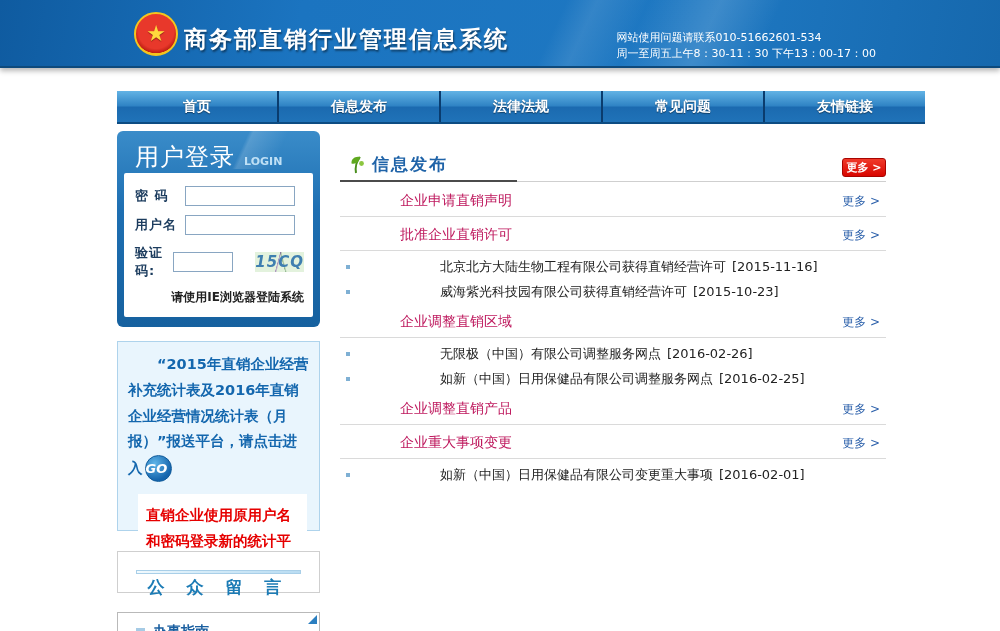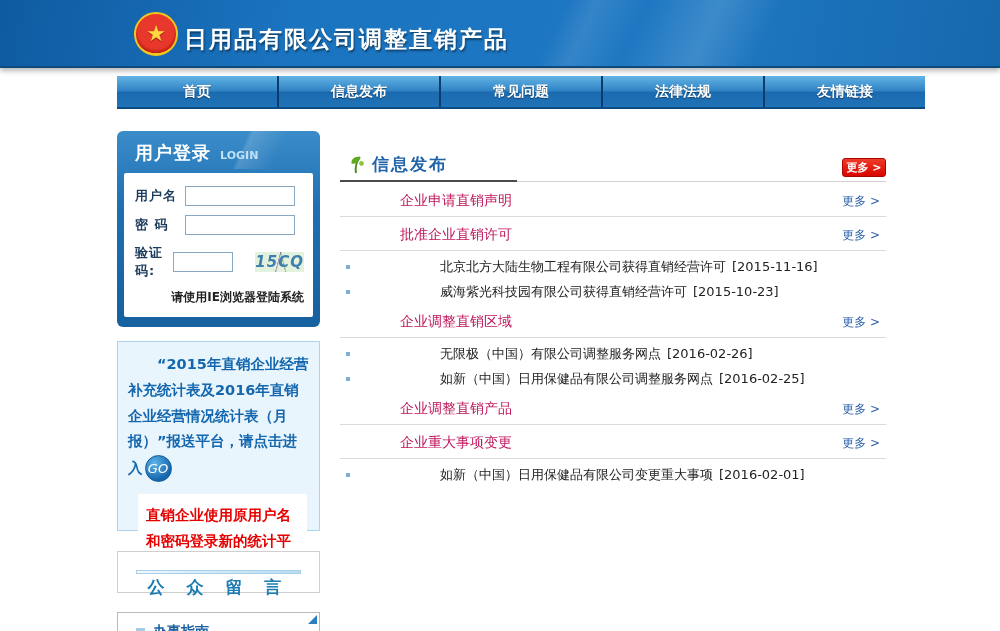--- a/index.html
+++ b/index.html
@@ -15,32 +15,32 @@
     border-bottom:2px solid #0e4a7c; box-shadow:0 3px 5px rgba(0,0,0,.28); }
   .emblem { position:absolute; left:134px; top:12px; width:44px; height:44px; border-radius:50%;
     background:radial-gradient(circle at 50% 42%, #e8382b 0 58%, #c01f14 72%, #f5c51d 74%, #d8a40f 100%);
     border:2px solid #f5c51d; display:flex; align-items:center; justify-content:center; }
   .emblem .star { color:#ffd83d; font-size:22px; line-height:1; text-shadow:0 1px 1px rgba(0,0,0,.4); }
   .site-title { position:absolute; left:184px; top:24px; color:#fff; font-size:23px; font-weight:bold;
     letter-spacing:2px; text-shadow:1px 2px 2px rgba(0,0,0,.45); }
   .banner-info { position:absolute; right:124px; top:30px; color:#fff; font-size:11px; line-height:16px; text-align:left; }
 
   
-  .nav { position:absolute; left:117px; top:76px; width:808px; height:33px; display:flex; gap:2px;
+  .nav { position:absolute; left:117px; top:91px; width:808px; height:33px; display:flex; gap:2px;
     background:#0a3c6e; border-bottom:2px solid #0d4c82; }
   .nav-item { flex:1; text-align:center; line-height:31px; color:#fff; font-size:14px; font-weight:bold;
     text-decoration:none; cursor:pointer; text-shadow:0 1px 1px rgba(0,0,0,.45);
     background:linear-gradient(#63b3e5 0%, #2f83c4 48%, #1b6ab0 52%, #2073b8 100%); }
 
   
   .login-box { position:absolute; left:117px; top:131px; width:203px; height:196px; border-radius:6px;
     background:linear-gradient(#3a8cc9,#1e6fb2 40%,#16619f); overflow:hidden; }
   .login-header { height:38px; padding:10px 0 0 18px;
     background:linear-gradient(115deg, rgba(255,255,255,0) 60%, rgba(255,255,255,.16) 62%, rgba(255,255,255,0) 78%); }
-  .login-title { color:#fff; font-size:18px; font-weight:bold; letter-spacing:1px; }
+  .login-title { color:#fff; font-size:24px; font-weight:normal; letter-spacing:1px; }
   .login-sub { color:#bfe0f5; font-size:11px; font-weight:bold; margin-left:4px; }
   .login-inner { margin:4px 7px 0 7px; background:#fff; border-radius:2px; padding:13px 9px 5px 11px; height:144px; }
   .frow { display:flex; align-items:center; margin-bottom:9px; }
   .frow label { width:50px; font-size:13px; font-weight:bold; color:#1c3c5e; letter-spacing:1px; }
   .frow input { width:110px; height:20px; border:1px solid #89a6c2; background:#fff; }
   .frow input.small { width:60px; }
   .captcha { display:inline-block; width:52px; height:20px; margin-left:22px; background:
       linear-gradient(105deg, transparent 46%, rgba(120,60,160,.55) 47%, transparent 50%),
       linear-gradient(75deg, transparent 55%, rgba(60,120,60,.5) 56%, transparent 59%),
       #e3f2dd;
@@ -50,21 +50,21 @@
     background:linear-gradient(#a8d85c,#79b92e 45%,#5ea31d); cursor:pointer; letter-spacing:4px; }
   .btn-cancel { width:64px; height:25px; margin-left:12px; border:1px solid #9a9a9a; border-radius:2px; color:#333;
     font-size:13px; background:linear-gradient(#fdfdfd,#dcdcdc); cursor:pointer; letter-spacing:4px; }
   .login-note { margin-top:5px; text-align:right; font-size:12px; font-weight:bold; color:#222; }
 
   .notice-box { position:absolute; left:117px; top:341px; width:203px; height:190px;
     background:#e9f5fd; border:1px solid #aed3ec; padding:10px 8px 0 10px; }
   .notice-text { color:#1467ae; font-size:14.5px; font-weight:bold; line-height:1.78; text-indent:2em; }
   .go-btn { display:inline-block; width:27px; height:27px; border-radius:50%; vertical-align:middle; margin-left:2px;
     background:radial-gradient(circle at 35% 30%, #5fb5e8, #1565ad 70%); border:1px solid #0f5a9a;
-    color:#fff; font-size:13px; font-weight:normal; font-style:italic; text-align:center; line-height:26px; cursor:pointer; text-indent:0; }
+    color:#fff; font-size:13px; font-weight:bold; font-style:italic; text-align:left; line-height:26px; cursor:pointer; text-indent:0; }
   .notice-warning { margin:12px 4px 0 10px; background:#fff; padding:9px 8px; color:#e60000; font-size:14.5px;
     font-weight:bold; line-height:1.75; }
 
   .public-msg { position:absolute; left:117px; top:551px; width:203px; height:42px; background:#fff;
     border:1px solid #cfcfcf; padding:18px; cursor:pointer; }
   .public-msg-inner { height:100%; border:1px solid #a9cfe8; text-align:center; line-height:32px;
     background:linear-gradient(135deg,#f2fafe 0%, #d8edf9 35%, #b9dcf2 100%);
     color:#1b7bb5; font-size:17px; font-weight:bold; letter-spacing:8px; }
 
   .partial-box { position:absolute; left:117px; top:612px; width:203px; height:60px; background:#fff;
@@ -100,44 +100,48 @@
 </style>
 </head>
 <body>
 
 <div class="page">
 
   <div class="banner">
     <div class="emblem">
         <span class="star">★</span>
       </div>
-    <h1 class="site-title">日用品有限公司调整直销产品</h1>
+    <h1 class="site-title">商务部直销行业管理信息系统</h1>
+    <div class="banner-info">
+      <div>网站使用问题请联系010-51662601-534</div>
+      <div>周一至周五上午8：30-11：30 下午13：00-17：00</div>
+    </div>
   </div>
 
   <div class="nav">
     <a class="nav-item">首页</a>
     <a class="nav-item">信息发布</a>
+    <a class="nav-item">法律法规</a>
     <a class="nav-item">常见问题</a>
-    <a class="nav-item">法律法规</a>
     <a class="nav-item">友情链接</a>
   </div>
 
   <div class="login-box">
     <div class="login-header">
       <span class="login-title">用户登录</span>
       <span class="login-sub">LOGIN</span>
     </div>
     <div class="login-inner">
       <div class="frow">
+        <label>密 码</label>
+        <input type="password" style="">
+      </div>
+      <div class="frow">
         <label>用户名</label>
         <input type="text" style="">
-      </div>
-      <div class="frow">
-        <label>密 码</label>
-        <input type="password" style="">
       </div>
       <div class="frow">
         <label>验证码:</label>
         <input type="text" class="small" style="">
         <span class="captcha">15CQ</span>
       </div>
       <div class="login-note">请使用IE浏览器登陆系统</div>
     </div>
   </div>
 

